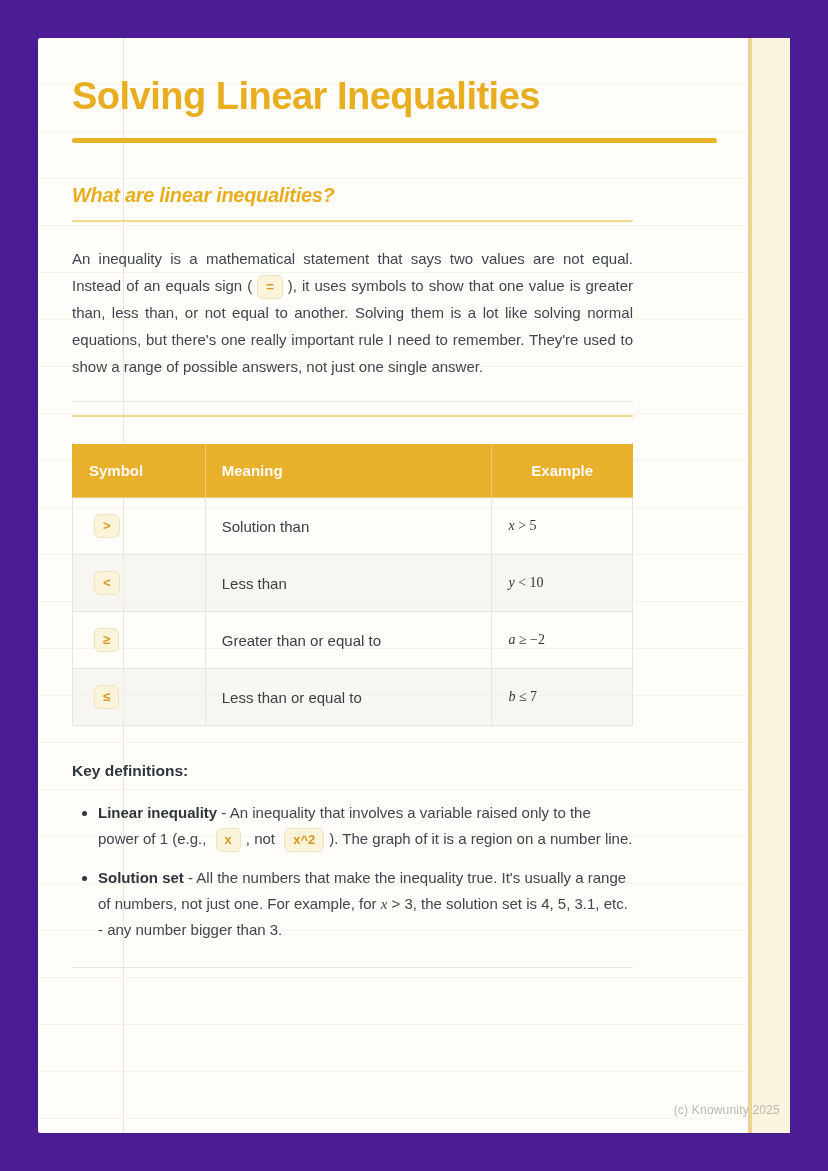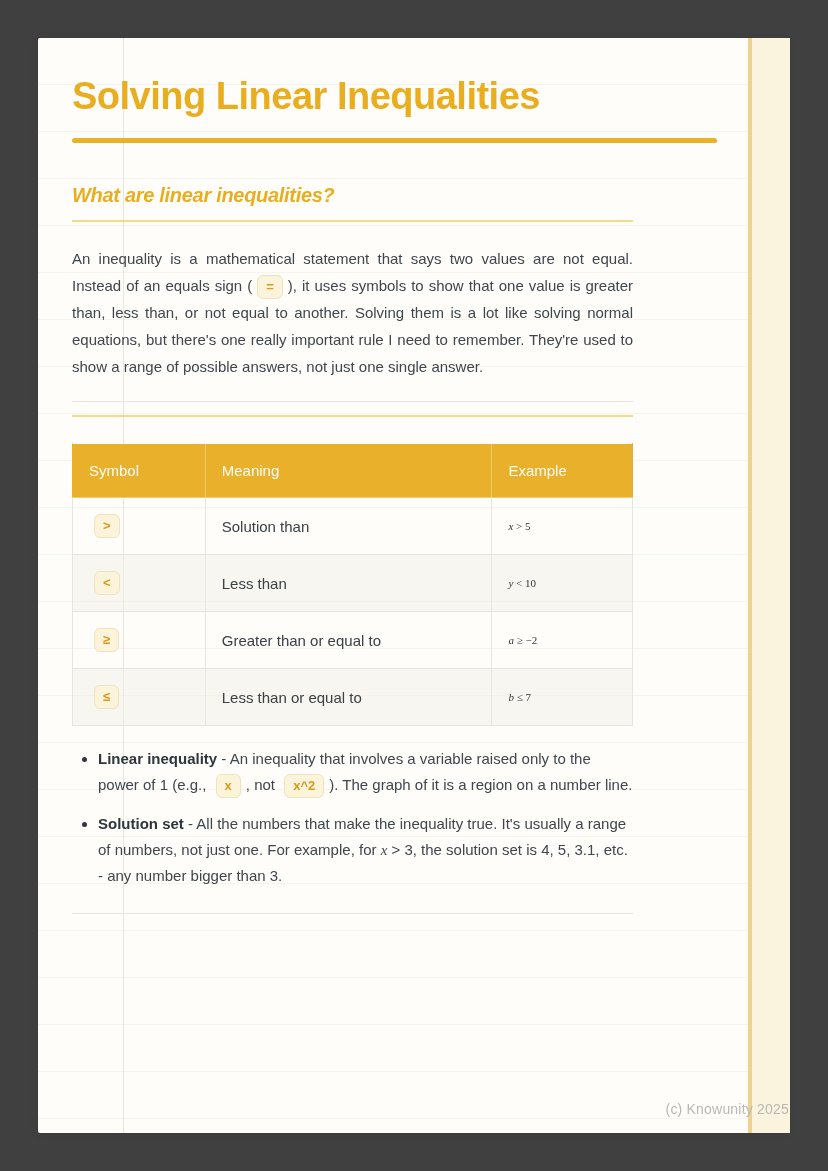--- a/index.html
+++ b/index.html
@@ -3,21 +3,21 @@
 <meta charset="utf-8">
 <style>
   * { margin: 0; padding: 0; box-sizing: border-box; }
   html, body { width: 828px; background: #fdfdfc; }
   body { font-family: "Liberation Sans", sans-serif; }
 
   .page {
     position: relative;
     width: 828px;
     height: 1171px;
-    background: #404040;
+    background: #4c1d95;
     overflow: hidden;
   }
 
   .card {
     position: absolute;
     left: 38px; top: 38px;
     width: 752px; height: 1095px;
     background-color: #fefdfa;
     background-image: repeating-linear-gradient(
       to bottom,
@@ -118,44 +118,44 @@
   .symbols-table {
     width: 100%;
     margin-top: 26px;
     border-collapse: collapse;
     border: 1px solid #e4e3df;
   }
   .symbols-table th {
     background: #e8b02b;
     color: #fdfcf8;
     font-size: 15px;
-    font-weight: 400;
+    font-weight: 700;
     text-align: left;
     padding: 18px 16px;
     border: 1px solid rgba(255,255,255,0.35);
   }
   .symbols-table th:first-child { border-left: 1px solid #e8b02b; }
-  .symbols-table th:last-child { border-right: 1px solid #e8b02b; }
+  .symbols-table th:last-child { border-right: 1px solid #e8b02b; text-align: center; }
   .symbols-table td {
     border: 1px solid #e6e5e1;
     padding: 16px;
     height: 56px;
     font-size: 15px;
     color: #3a4147;
     background: transparent;
   }
   .symbols-table tbody tr:nth-child(even) td {
     background: rgba(241, 238, 229, 0.45);
   }
   .col-symbol { width: 23.7%; }
   .col-meaning { width: 51.2%; }
   .col-example { width: 25.1%; }
   td.example-cell {
     font-family: "Liberation Serif", serif;
-    font-size: 11px;
+    font-size: 14px;
     color: #30363c;
   }
   .math-var { font-family: "Liberation Serif", serif; font-style: italic; }
 
   .defs-title {
     margin-top: 36px;
     font-size: 15.5px;
     font-weight: 700;
     color: #2e353c;
   }
@@ -169,23 +169,23 @@
     font-size: 15px;
     line-height: 26px;
     color: #3f464d;
     margin-bottom: 13px;
   }
   ul.defs-list li::marker { color: #30363c; }
   .def-term { font-weight: 700; color: #2e353c; }
 
   .copyright {
     position: absolute;
-    right: 1px; bottom: 16px;
+    right: 10px; bottom: 16px;
     z-index: 3;
-    font-size: 14px;
+    font-size: 12px;
     letter-spacing: 0.2px;
     color: #b9b9b3;
   }
 </style>
 </head>
 <body>
 
 <div class="page">
   <div class="card">
     <div class="ruled-vline"></div>
@@ -232,20 +232,21 @@
               <td class="example-cell"><i class="math-var">a</i><span> ≥ −2</span></td>
             </tr>
             <tr>
               <td><code class="code-badge">≤</code></td>
               <td>Less than or equal to</td>
               <td class="example-cell"><i class="math-var">b</i><span> ≤ 7</span></td>
             </tr>
           </tbody>
         </table>
 
+        <p class="defs-title">Key definitions:</p>
 
         <ul class="defs-list">
           <li><span class="def-term">Linear inequality</span><span> - An inequality that involves a variable raised only to the power of 1 (e.g., </span><code class="code-badge">x</code><span>, not </span><code class="code-badge">x^2</code><span>). The graph of it is a region on a number line.</span></li>
           <li><span class="def-term">Solution set</span><span> - All the numbers that make the inequality true. It's usually a range of numbers, not just one. For example, for </span><i class="math-var">x</i><span> &gt; 3, the solution set is 4, 5, 3.1, etc. - any number bigger than 3.</span></li>
         </ul>
       </section>
 
       <hr class="divider bottom-divider">
     </div>
 

